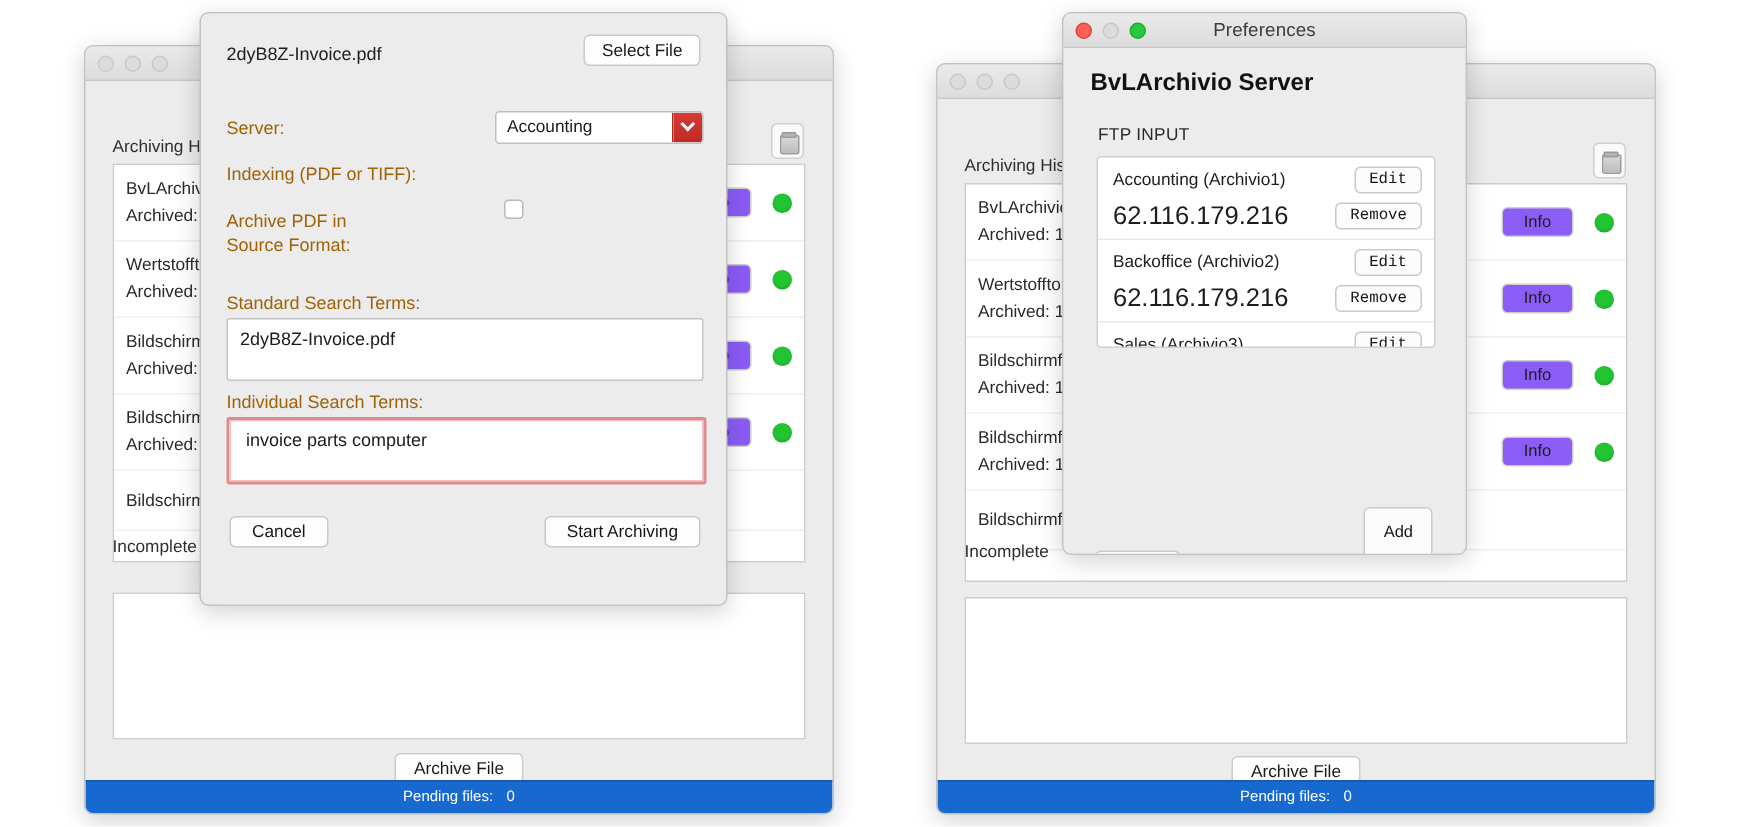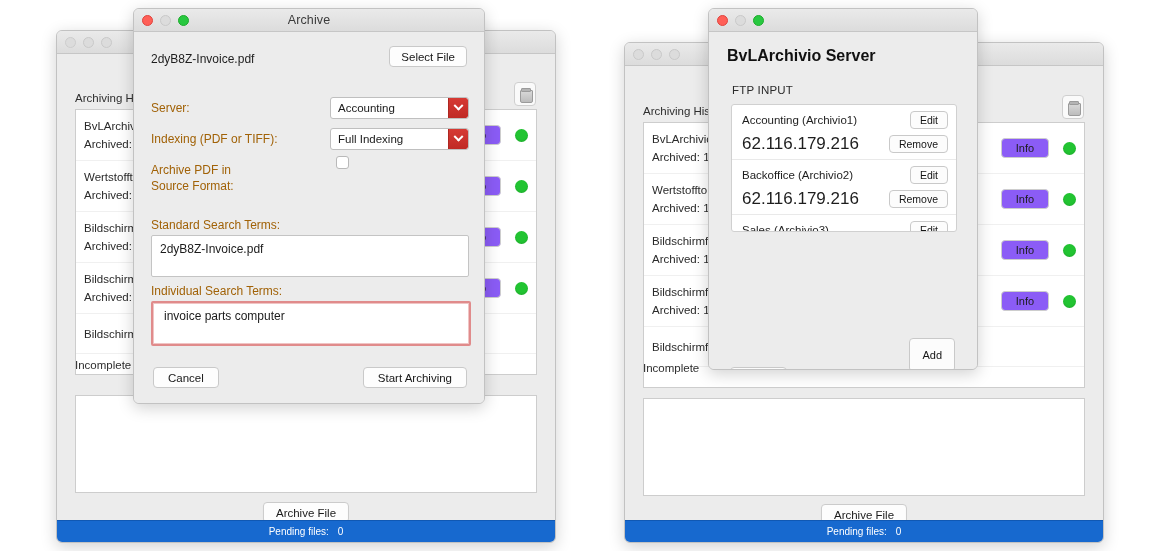--- a/index.html
+++ b/index.html
@@ -201,20 +201,21 @@
   .ftp-row { display: flex; align-items: center; justify-content: space-between; }
   .ftp-name { font-size: 11.5px; color: #1d1d1d; white-space: nowrap; }
   .ftp-ip { font-size: 17px; color: #1d1d1d; white-space: nowrap; }
   .ftp-row + .ftp-row { margin-top: 5px; }
   .sm-btn {
     height: 18px; padding: 0 9px;
     background: #fcfcfc; border: 1px solid #c9c9c9; border-radius: 4px;
     font-size: 10.5px; color: #151515;
     display: flex; align-items: center; justify-content: center;
     white-space: nowrap;
+    font-family: Liberation Mono, monospace;
   }
   .add-btn {
     position: absolute; right: 22px; top: 306px;
     height: 19px; padding: 16px 12px;
     background: #fcfcfc; border: 1px solid #c9c9c9; border-radius: 4px;
     font-size: 11px; color: #151515;
     display: flex; align-items: center; justify-content: center;
   }
   .close-btn {
     position: absolute; left: 21px; top: 335px;
@@ -354,48 +355,34 @@
       <div class="archive-file-btn" style="left:50%; transform:translateX(-50%); top:438px;">Archive File</div>
 
       <div class="statusbar">
         <span>Pending files:</span>
         <span class="sb-count">0</span>
       </div>
     </div>
   </div>
 
   <div class="win" id="archive-dialog">
-    <div class="titlebar">
-      <div class="tl-buttons">
-        <span class="tl-dot tl-close"></span>
-        <span class="tl-dot tl-min"></span>
-        <span class="tl-dot tl-zoom"></span>
-      </div>
-      <div class="tl-title">Archive</div>
-    </div>
     <div class="body">
 
       <div class="ad-filename">2dyB8Z-Invoice.pdf</div>
       <div class="select-file-btn">Select File</div>
 
       <div class="fld-label" style="top:69px;">Server:</div>
       <div class="mac-select" style="left:196px; top:65px;">
         <span>Accounting</span>
         <span class="arrow-box">
             <span class="chev"></span>
           </span>
       </div>
 
       <div class="fld-label" style="top:100px;">Indexing (PDF or TIFF):</div>
-      <div class="mac-select" style="left:196px; top:96px;">
-        <span>Full Indexing</span>
-        <span class="arrow-box">
-            <span class="chev"></span>
-          </span>
-      </div>
 
       <div class="fld-label" style="top:131px;">Archive PDF in</div>
       <div class="fld-label" style="top:147px;">Source Format:</div>
       <span class="chk" style="left:202px; top:124px;"></span>
 
       <div class="fld-label" style="top:186px;">Standard Search Terms:</div>
       <div class="textbox" style="left:17px; top:203px; width:318px; height:42px;">2dyB8Z-Invoice.pdf</div>
 
       <div class="fld-label" style="top:252px;">Individual Search Terms:</div>
       <div class="textbox highlight" style="left:17px; top:269px; width:320px; height:45px;">invoice parts computer</div>
@@ -405,20 +392,21 @@
     </div>
   </div>
 
   <div class="win" id="preferences-dialog">
     <div class="titlebar">
       <div class="tl-buttons">
         <span class="tl-dot tl-close"></span>
         <span class="tl-dot tl-min"></span>
         <span class="tl-dot tl-zoom"></span>
       </div>
+      <div class="tl-title">Preferences</div>
     </div>
     <div class="body">
       <div class="pref-heading">BvLArchivio Server</div>
       <div class="pref-section">FTP INPUT</div>
 
       <div class="ftp-list">
         <div class="ftp-item">
           <div class="ftp-row">
             <span class="ftp-name">Accounting (Archivio1)</span>
             <span class="sm-btn">Edit</span>

